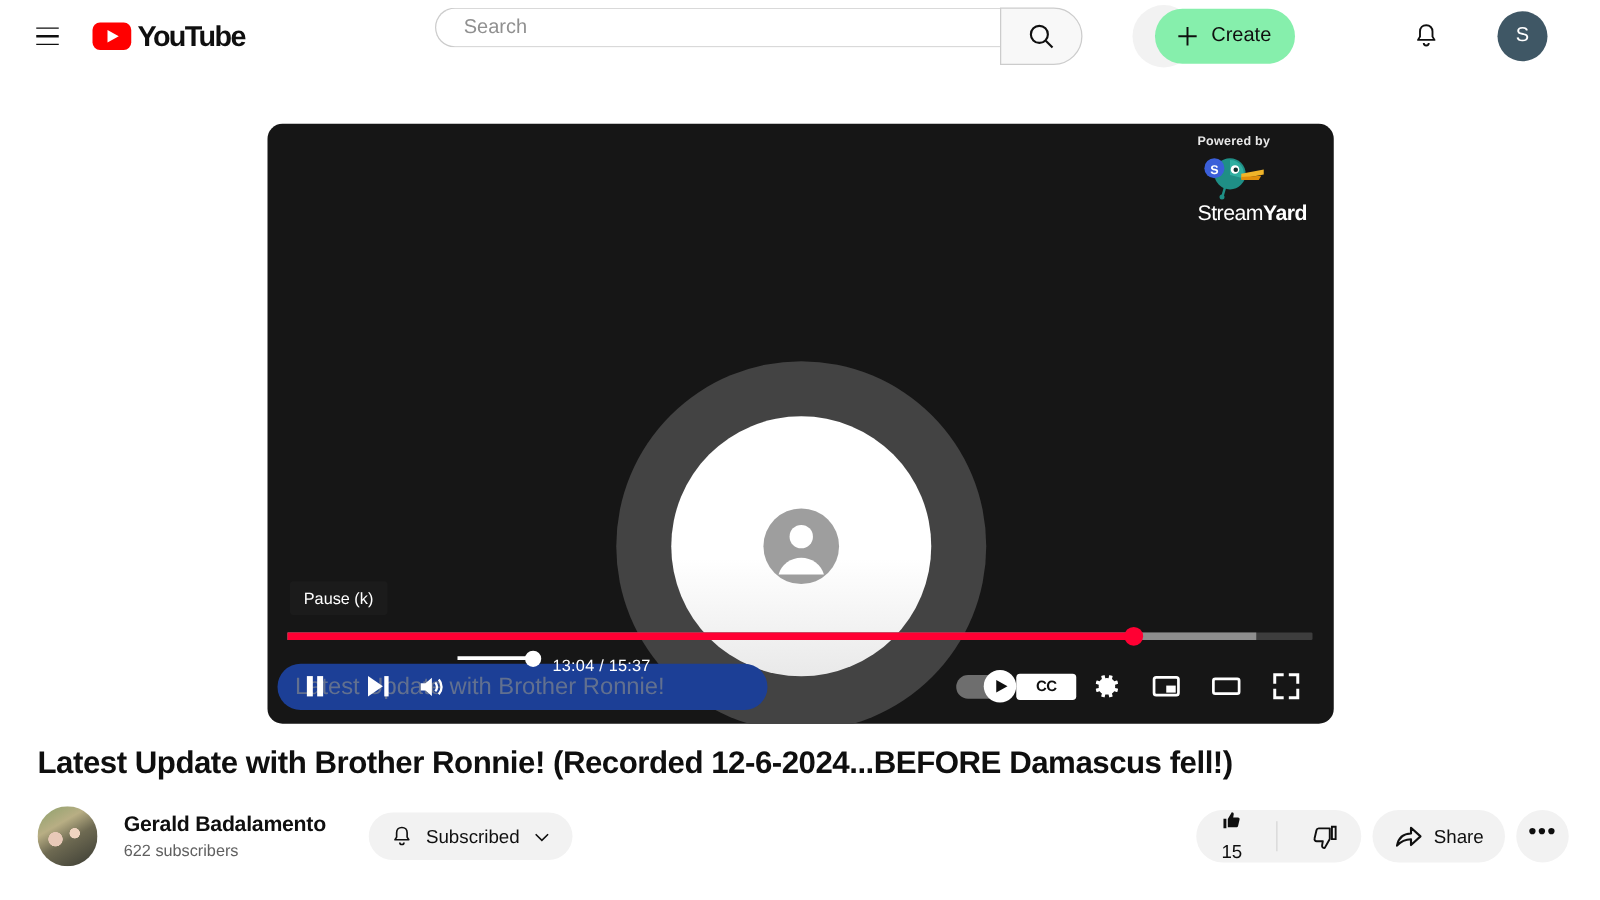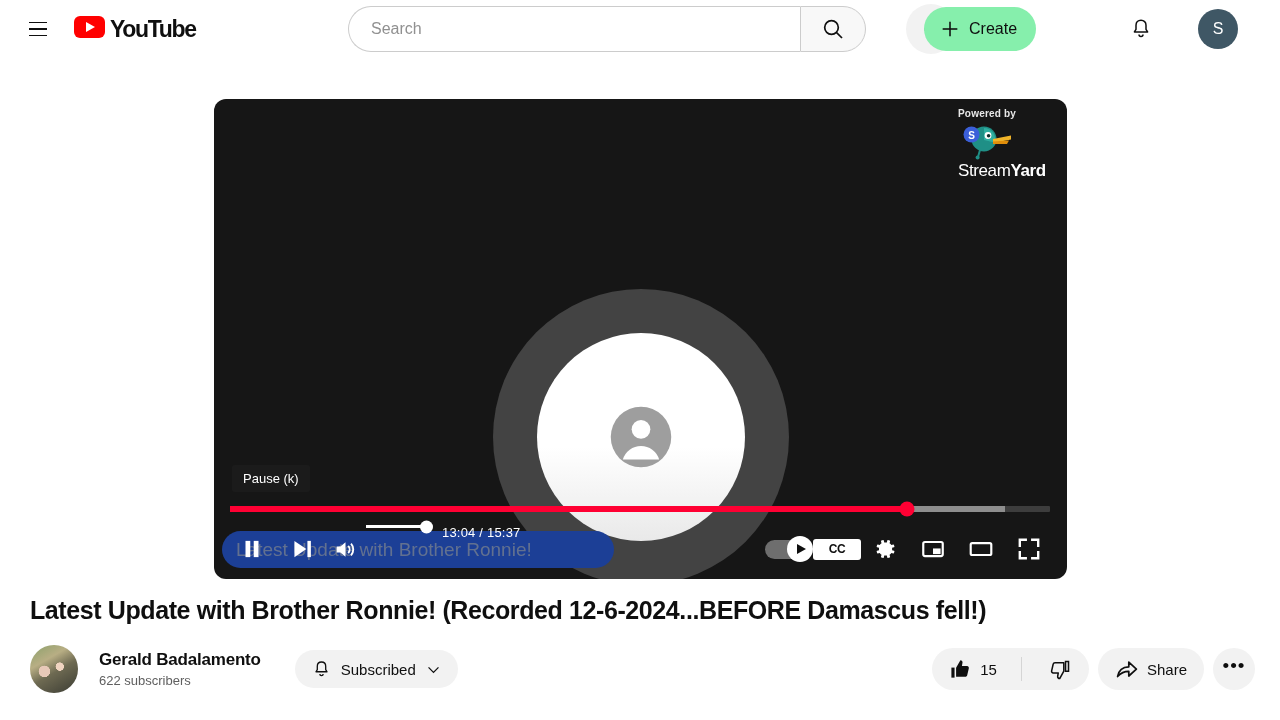--- a/index.html
+++ b/index.html
@@ -18,21 +18,21 @@
     background: #ffffff;
   }
   .mh-left { display: flex; align-items: center; margin-left: 18px; }
   .hamburger {
     width: 40px; height: 40px; border-radius: 50%;
     display: flex; flex-direction: column; align-items: center; justify-content: center;
     cursor: pointer; gap: 5px;
   }
   .hamburger span { display: block; width: 18px; height: 1.6px; background: #0f0f0f; }
   .yt-logo {
-    display: flex; align-items: flex-start; margin-left: 16px; cursor: pointer; gap: 5px;
+    display: flex; align-items: center; margin-left: 16px; cursor: pointer; gap: 5px;
   }
   .yt-play-box {
     width: 31px; height: 22px; background: #ff0000; border-radius: 6px;
     display: flex; align-items: center; justify-content: center;
   }
   .yt-play-box .tri {
     width: 0; height: 0;
     border-left: 9px solid #ffffff;
     border-top: 5.5px solid transparent;
     border-bottom: 5.5px solid transparent;
@@ -42,21 +42,21 @@
     font-size: 23px; font-weight: bold; color: #0f0f0f;
     letter-spacing: -1.3px; font-family: "Liberation Sans", sans-serif;
   }
 
   
   .search-wrap {
     position: absolute; left: 348px; top: 6px;
     display: flex; align-items: stretch; height: 46px;
   }
   .search-box {
-    width: 452px; height: 46px;
+    width: 452px; height: 32px;
     border: 1px solid #ccc; border-right: none;
     border-radius: 23px 0 0 23px;
     display: flex; align-items: center;
     padding-left: 22px;
     background: #fff;
   }
   .search-box input {
     border: none; outline: none; width: 100%;
     font-size: 16px; color: #0f0f0f;
     font-family: "Liberation Sans", sans-serif;
@@ -244,21 +244,21 @@
   }
   .pill {
     height: 42px; border-radius: 21px; background: #f2f2f2;
     display: flex; align-items: center; padding: 0 17px;
     gap: 8px; cursor: pointer;
   }
   .pill .label { font-size: 15px; color: #0f0f0f; font-weight: 500; }
   .like-pill { padding: 0; }
   .like-part {
     display: flex; align-items: center; gap: 8px;
-    padding: 0 16px 0 17px; height: 42px;
+    padding: 0 16px 0 17px; height: 42px; flex-direction: column;
   }
   .divider-v { width: 1px; height: 24px; background: #d5d5d5; }
   .dislike-part { display: flex; align-items: center; padding: 0 18px; height: 42px; }
   .more-pill {
     width: 42px; height: 42px; border-radius: 50%; background: #f2f2f2;
     display: flex; align-items: center; justify-content: center;
     cursor: pointer; font-size: 19px; color: #0f0f0f; letter-spacing: 1px;
     padding-bottom: 6px;
   }
 </style>

